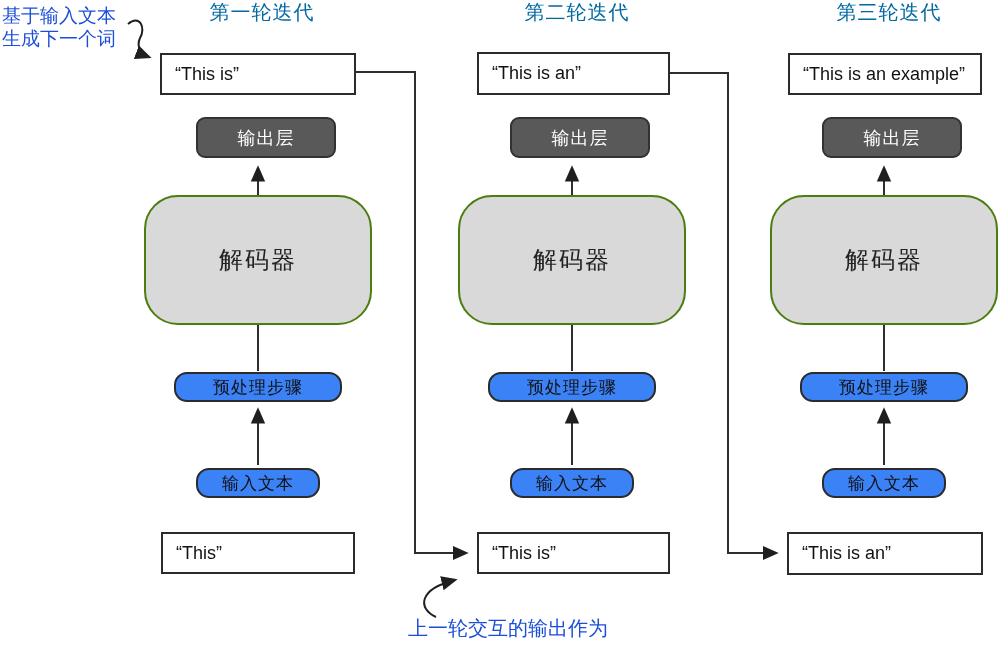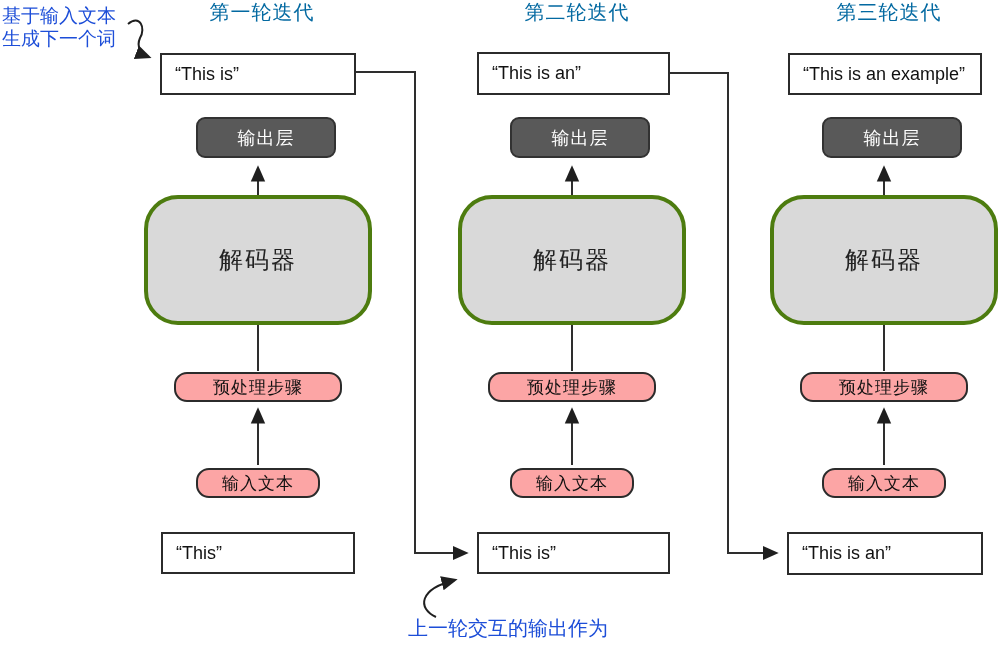--- a/index.html
+++ b/index.html
@@ -53,31 +53,31 @@
     color: #ffffff;
     display: flex;
     align-items: center;
     justify-content: center;
     font-size: 18px;
     letter-spacing: 1px;
   }
   .decoder {
     width: 228px; height: 130px;
     background: #d9d9d9;
-    border: 4px solid #4d7c0f;
+    border: 2px solid #4d7c0f;
     border-radius: 34px;
     display: flex;
     align-items: center;
     justify-content: center;
     font-size: 24px;
     letter-spacing: 2px;
     color: #222222;
   }
   .pill {
-    background: #fca5a5;
+    background: #3b82f6;
     border: 2px solid #2b2b2b;
     border-radius: 13px;
     display: flex;
     align-items: center;
     justify-content: center;
     font-size: 17px;
     letter-spacing: 1px;
     color: #111111;
     white-space: nowrap;
   }

